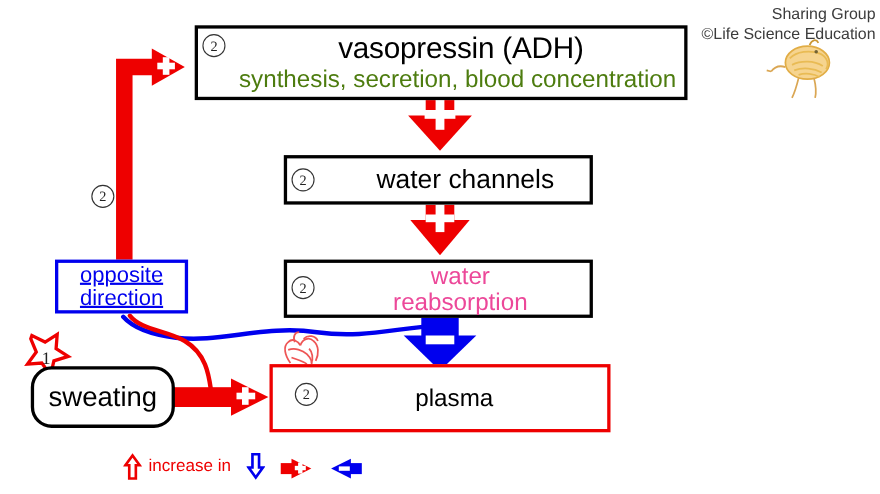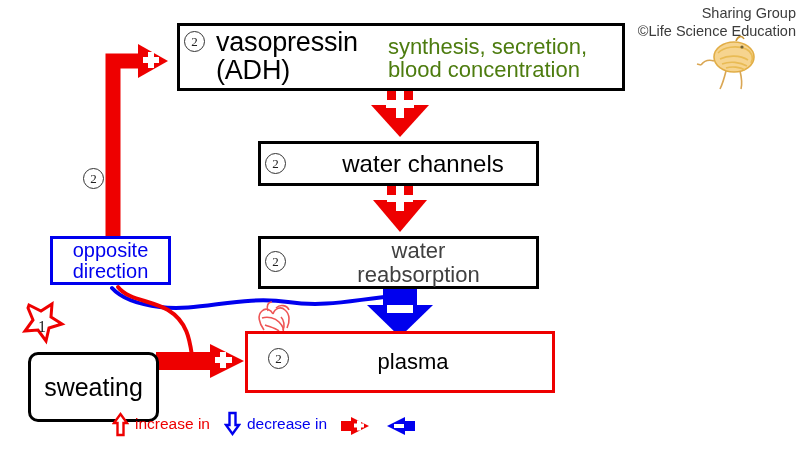--- a/index.html
+++ b/index.html
@@ -28,21 +28,21 @@
     background: #ffffff;
     display: flex;
     align-items: center;
     justify-content: center;
   }
 
   
   #vasopressin-box {
     left: 177px; top: 23px; width: 448px; height: 68px;
     border: 3px solid #000000;
-    flex-direction: row;
+    flex-direction: column;
     justify-content: center;
   }
   #vasopressin-title {
     font-size: 27px;
     color: #000000;
     line-height: 1.02;
     letter-spacing: -0.2px;
     margin-left: 36px;
   }
   #vasopressin-sub {
@@ -64,21 +64,21 @@
     margin-left: 49px;
   }
 
   
   #water-reabsorption-box {
     left: 258px; top: 236px; width: 281px; height: 53px;
     border: 3px solid #000000;
   }
   #water-reabsorption-label {
     font-size: 22px;
-    color: #404040;
+    color: #ec4899;
     line-height: 1.05;
     text-align: center;
     margin-left: 40px;
   }
 
   
   #plasma-box {
     left: 245px; top: 331px; width: 310px; height: 62px;
     border: 3px solid #ee0000;
   }
@@ -93,27 +93,28 @@
   
   #opposite-direction-box {
     left: 50px; top: 236px; width: 121px; height: 49px;
     border: 3px solid #0000ee;
   }
   #opposite-direction-label {
     font-size: 20px;
     color: #0000ee;
     line-height: 1.03;
     text-align: center;
+    text-decoration: underline;
   }
 
   
   #sweating-box {
-    left: 28px; top: 352px; width: 131px; height: 70px;
+    left: 28px; top: 333px; width: 131px; height: 56px;
     border: 3px solid #000000;
-    border-radius: 10px;
+    border-radius: 19px;
   }
   #sweating-label {
     font-size: 25px;
     color: #000000;
   }
 
   
   .circled-num {
     position: absolute;
     width: 19px;
@@ -313,21 +314,20 @@
       <svg class="legend-glyph" width="17" height="26">
         <path d="M 5.5 24 L 5.5 12 L 2 12 L 8.5 3 L 15 12 L 11.5 12 L 11.5 24 Z" fill="#ffffff" stroke="#ee0000" stroke-width="2.4" stroke-linejoin="miter"></path>
       </svg>
       <span class="legend-text red">increase in</span>
     </div>
 
     <div class="legend-item">
       <svg class="legend-glyph" width="17" height="26">
         <path d="M 5.5 2 L 5.5 14 L 2 14 L 8.5 23 L 15 14 L 11.5 14 L 11.5 2 Z" fill="#ffffff" stroke="#0000ee" stroke-width="2.4" stroke-linejoin="miter"></path>
       </svg>
-      <span class="legend-text blue">decrease in</span>
     </div>
 
     <div class="legend-item">
       <svg class="legend-glyph" width="30" height="22">
         <rect x="0" y="6" width="12" height="10" fill="#ee0000"></rect>
         <path d="M 10 2 L 10 20 L 28 11 Z" fill="#ee0000"></path>
         <rect x="13" y="8.5" width="10" height="4" fill="#ffffff"></rect>
         <rect x="16" y="5.5" width="4" height="10" fill="#ffffff"></rect>
       </svg>
     </div>

